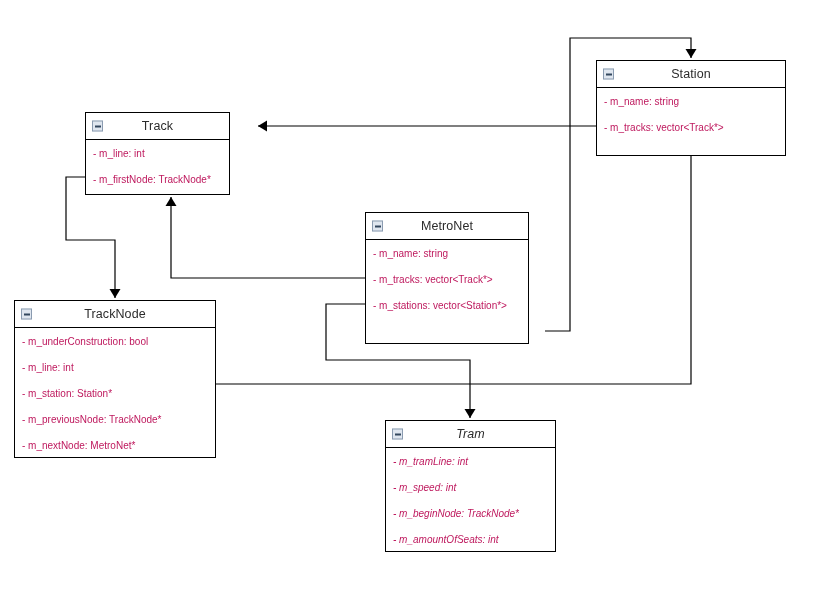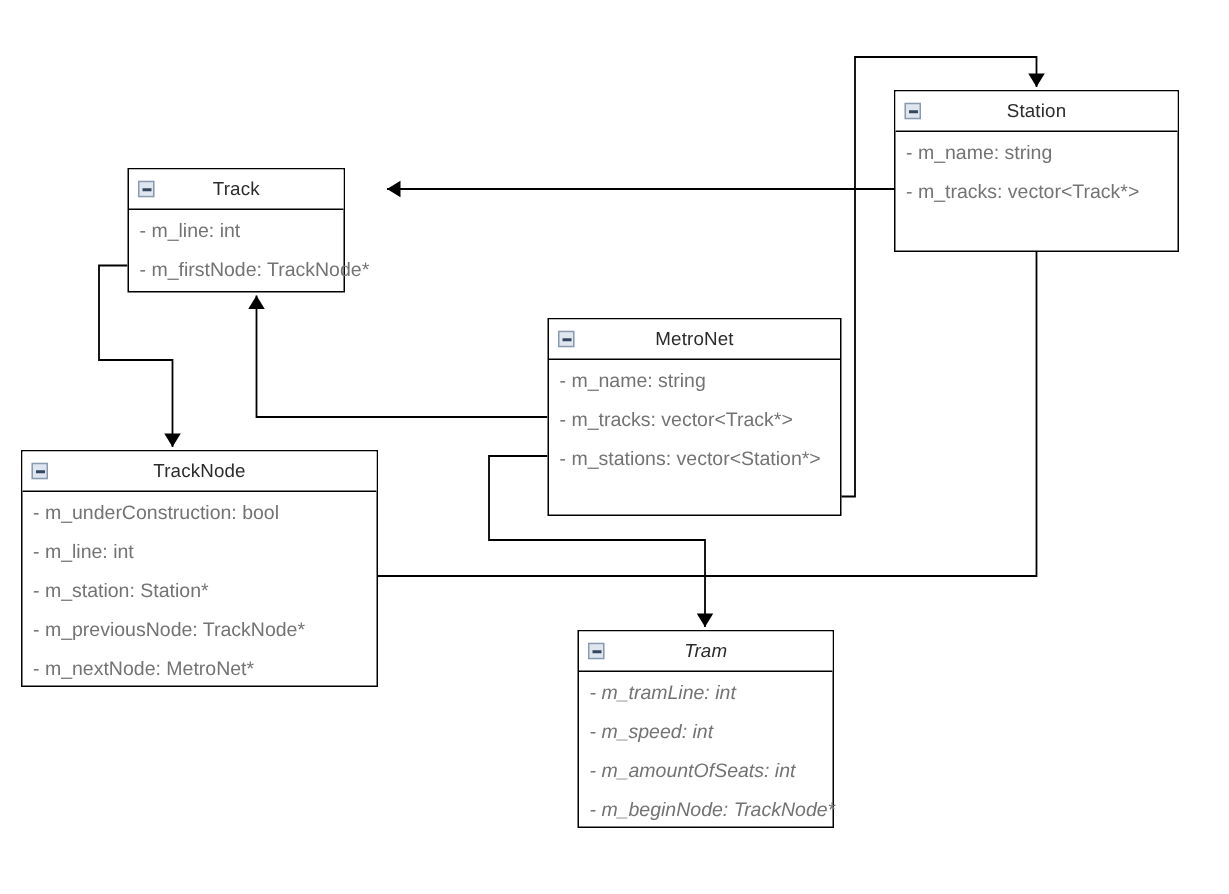--- a/index.html
+++ b/index.html
@@ -70,22 +70,22 @@
   .uml-attrs {
     box-sizing: border-box;
     padding: 0;
   }
   .uml-attr {
     box-sizing: border-box;
     height: 26px;
     display: flex;
     align-items: center;
     padding-left: 7px;
-    font-size: 13px;
-    color: #737373;
+    font-size: 10px;
+    color: #be185d;
     white-space: nowrap;
   }
 </style>
 </head>
 <body>
 
 <div id="canvas">
 
   <svg id="edge-layer" width="819" height="596" viewBox="0 0 819 596">
       <g>
@@ -108,71 +108,71 @@
         <polyline points="365,304 326,304 326,360 470,360 470,418" fill="none" stroke="#000000" stroke-width="1.2"></polyline>
         <polygon points="464.5,409 475.5,409 470,418" fill="#000000"></polygon>
       </g>
       <g>
         <polyline points="216,384 691,384 691,145" fill="none" stroke="#000000" stroke-width="1.2"></polyline>
         <polygon points="685.5,154 696.5,154 691,145" fill="#000000"></polygon>
       </g>
     </svg>
 
   <div id="class-layer">
-      <div class="uml-class" style="left: 596px; top: 60px; width: 190px; height: 108px;">
+      <div class="uml-class" style="left: 596px; top: 60px; width: 190px; height: 96px;">
         <div class="uml-header">
           <span class="collapse-icon"></span>
           <span class="uml-title">Station</span>
         </div>
         <div class="uml-attrs">
           <div class="uml-attr">- m_name: string</div>
           <div class="uml-attr">- m_tracks: vector&lt;Track*&gt;</div>
         </div>
       </div>
       <div class="uml-class" style="left: 85px; top: 112px; width: 145px; height: 83px;">
         <div class="uml-header">
           <span class="collapse-icon"></span>
           <span class="uml-title">Track</span>
         </div>
         <div class="uml-attrs">
           <div class="uml-attr">- m_line: int</div>
           <div class="uml-attr">- m_firstNode: TrackNode*</div>
         </div>
       </div>
-      <div class="uml-class" style="left: 365px; top: 212px; width: 196px; height: 132px;">
+      <div class="uml-class" style="left: 365px; top: 212px; width: 164px; height: 132px;">
         <div class="uml-header">
           <span class="collapse-icon"></span>
           <span class="uml-title">MetroNet</span>
         </div>
         <div class="uml-attrs">
           <div class="uml-attr">- m_name: string</div>
           <div class="uml-attr">- m_tracks: vector&lt;Track*&gt;</div>
           <div class="uml-attr">- m_stations: vector&lt;Station*&gt;</div>
         </div>
       </div>
-      <div class="uml-class" style="left: 14px; top: 300px; width: 238px; height: 158px; text-align: center;">
+      <div class="uml-class" style="left: 14px; top: 300px; width: 202px; height: 158px; text-align: center;">
         <div class="uml-header">
           <span class="collapse-icon"></span>
           <span class="uml-title">TrackNode</span>
         </div>
         <div class="uml-attrs">
           <div class="uml-attr">- m_underConstruction: bool</div>
           <div class="uml-attr">- m_line: int</div>
           <div class="uml-attr">- m_station: Station*</div>
           <div class="uml-attr">- m_previousNode: TrackNode*</div>
           <div class="uml-attr">- m_nextNode: MetroNet*</div>
         </div>
       </div>
       <div class="uml-class" style="left: 385px; top: 420px; width: 171px; height: 132px; font-style: italic;">
         <div class="uml-header">
           <span class="collapse-icon"></span>
           <span class="uml-title">Tram</span>
         </div>
         <div class="uml-attrs">
           <div class="uml-attr">- m_tramLine: int</div>
           <div class="uml-attr">- m_speed: int</div>
+          <div class="uml-attr">- m_beginNode: TrackNode*</div>
           <div class="uml-attr">- m_amountOfSeats: int</div>
-          <div class="uml-attr">- m_beginNode: TrackNode*</div>
         </div>
       </div>
     </div>
 
 </div>
 
 </body></html>

